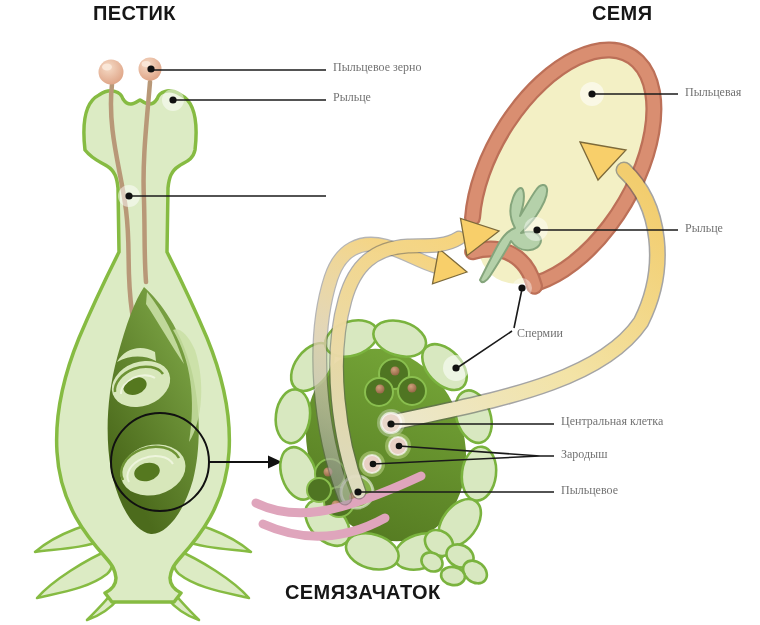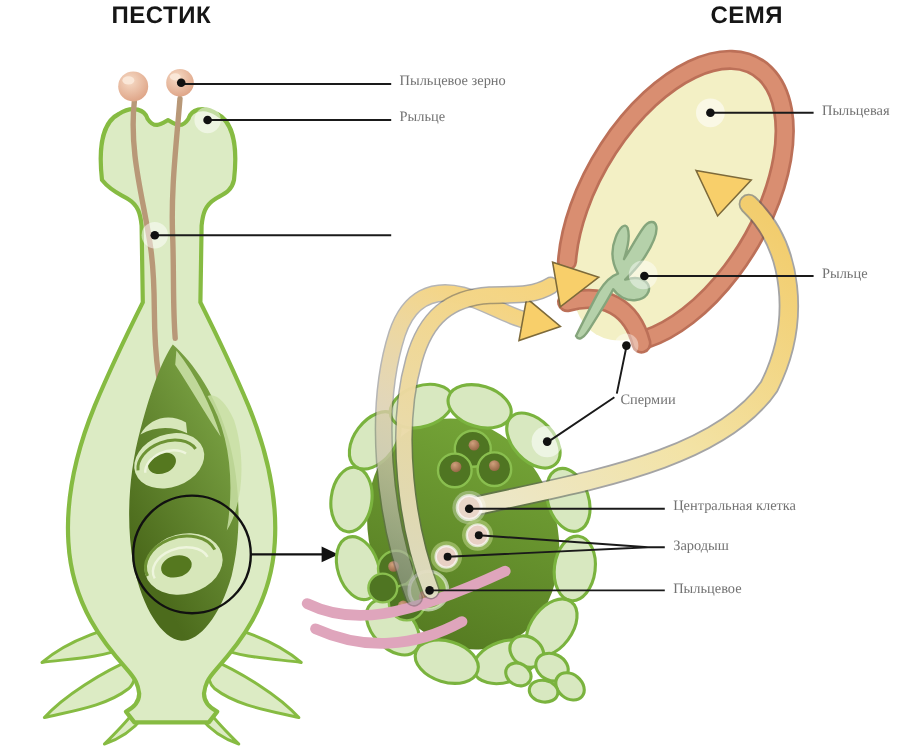--- a/index.html
+++ b/index.html
@@ -227,20 +227,21 @@
       <circle cx="368" cy="424" r="3.6"></circle>
       <circle cx="376" cy="446" r="3.3"></circle>
       <circle cx="350" cy="464" r="3.3"></circle>
       <circle cx="335" cy="492" r="3.6"></circle>
     </g>
   </g>
 </svg>
 
 <div class="title" style="left:70px;top:2px">ПЕСТИК</div>
 <div class="title" style="left:569px;top:2px">СЕМЯ</div>
+<div class="title" style="left:262px;top:581px">СЕМЯЗАЧАТОК</div>
 
 <div class="lbl" style="left:310px;top:60px">Пыльцевое зерно</div>
 <div class="lbl" style="left:310px;top:90px">Рыльце</div>
 <div class="lbl" style="left:662px;top:85px">Пыльцевая</div>
 <div class="lbl" style="left:662px;top:221px">Рыльце</div>
 <div class="lbl" style="left:494px;top:326px">Спермии</div>
 <div class="lbl" style="left:538px;top:414px">Центральная клетка</div>
 <div class="lbl" style="left:538px;top:447px">Зародыш</div>
 <div class="lbl" style="left:538px;top:483px">Пыльцевое</div>
 

